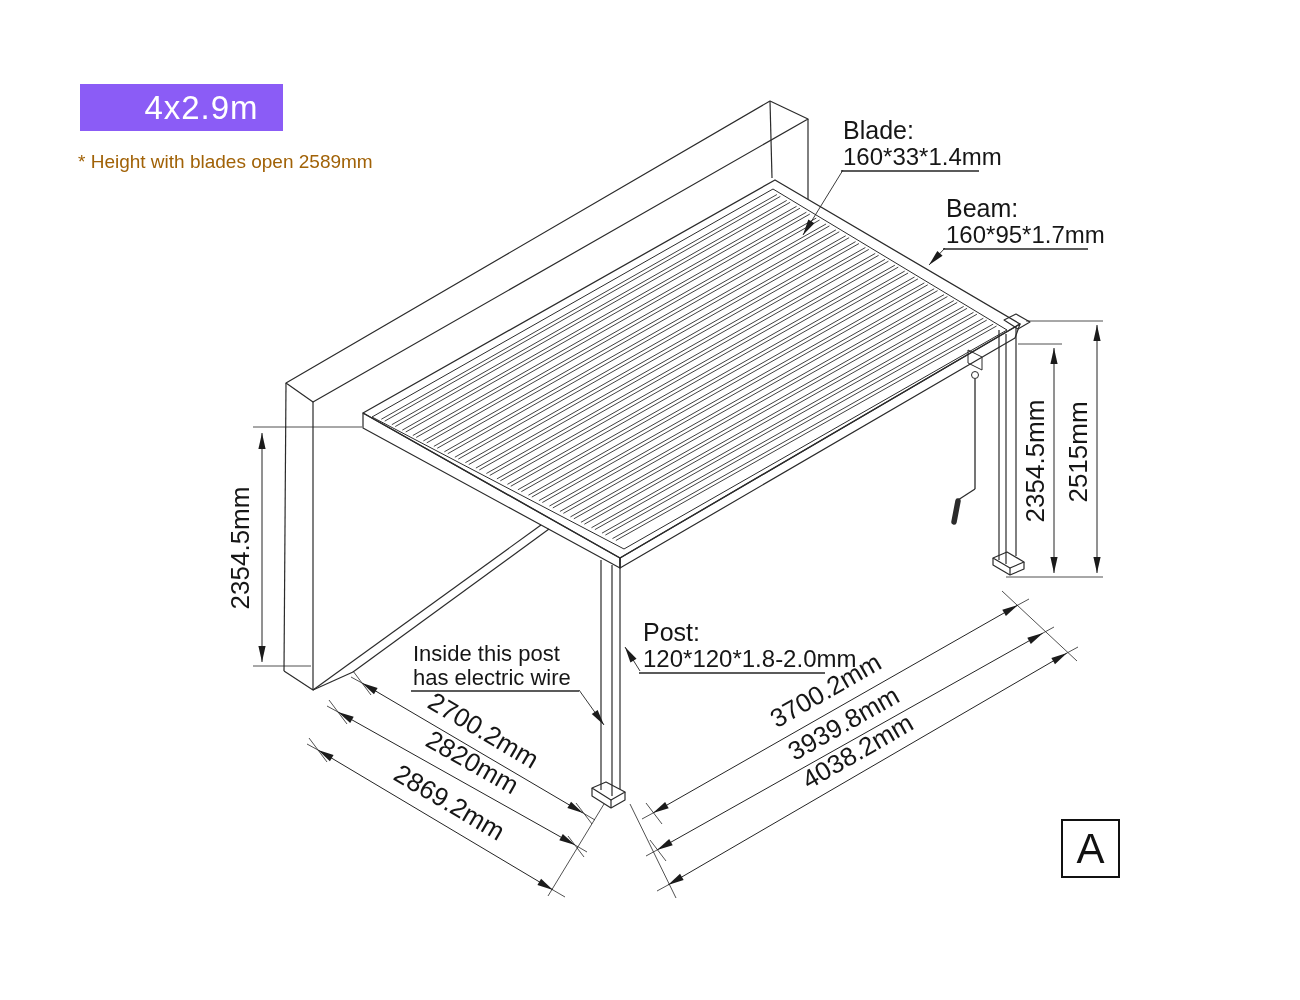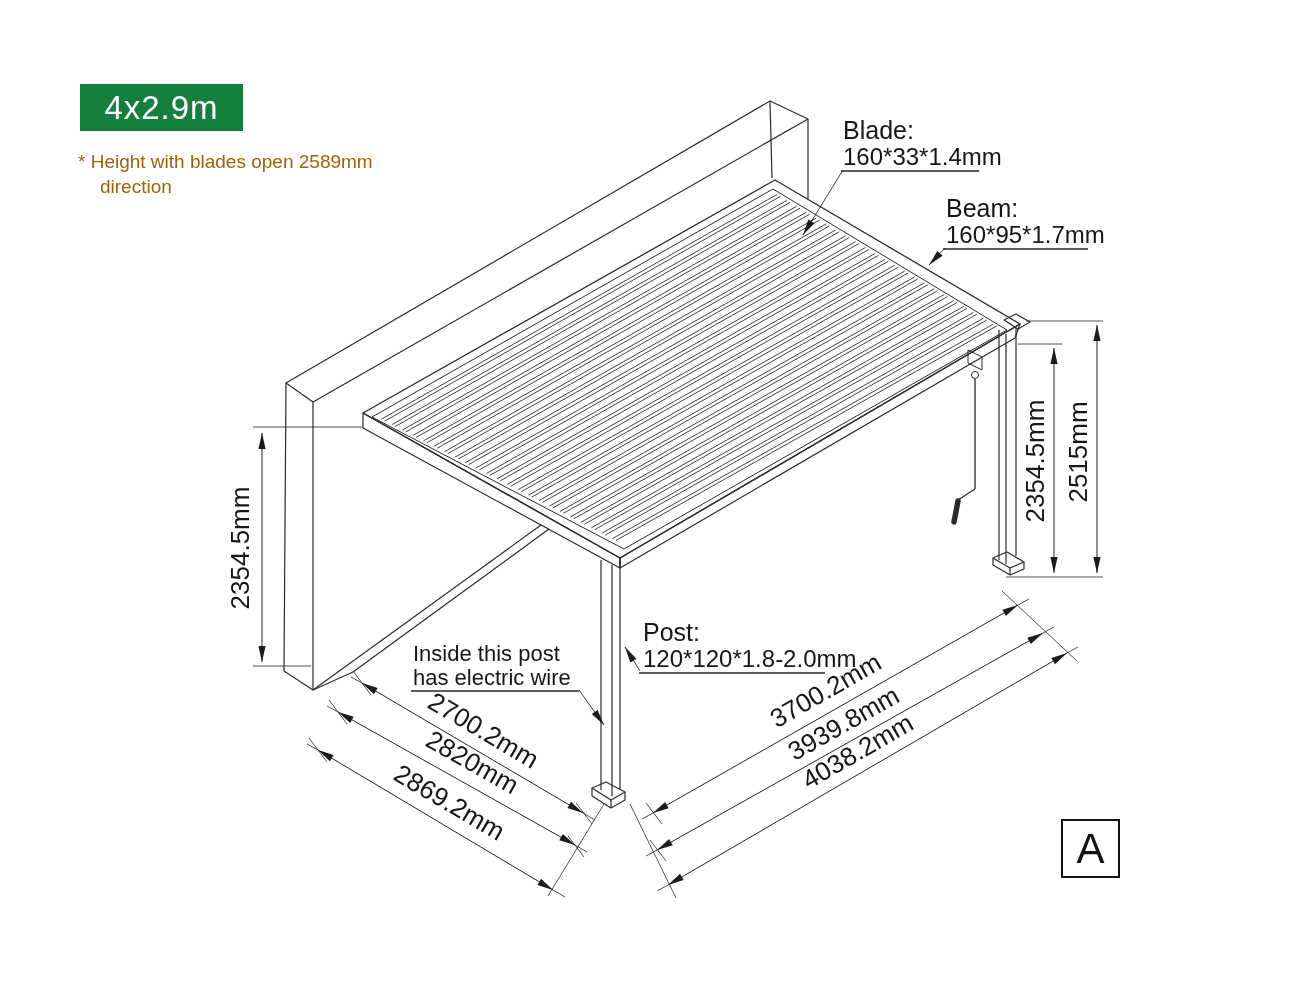--- a/index.html
+++ b/index.html
@@ -23,27 +23,26 @@
     position:absolute;left:1061px;top:819px;width:59px;height:59px;
     border:2.5px solid #111;box-sizing:border-box;
     display:flex;align-items:center;justify-content:center;
     font-size:42px;color:#111;
   }
   .drawing{position:absolute;left:0;top:0;}
 </style>
 </head>
 <body>
 
-<div class="badge" style="background: #15803d; color: rgb(255, 255, 255);">
+<div class="badge" style="background: #8b5cf6; color: rgb(255, 255, 255); padding-left: 40px;">
   <span>4x2.9m</span>
 </div>
 
 <div class="notes">
   <div>* Height with blades open 2589mm</div>
-  <div class="indent">direction</div>
 </div>
 
 <svg class="drawing" width="1300" height="1000" viewBox="0 0 1300 1000">
   <defs>
     <marker id="arw" orient="auto-start-reverse" markerUnits="userSpaceOnUse" markerWidth="18" markerHeight="10" refX="17" refY="5">
       <path d="M17,5 L1,1.4 L1,8.6 Z" fill="#1b1b1b"></path>
     </marker>
   </defs>
 
   <g stroke="#2b2b2b" stroke-width="1.2" fill="none" stroke-linejoin="round">

